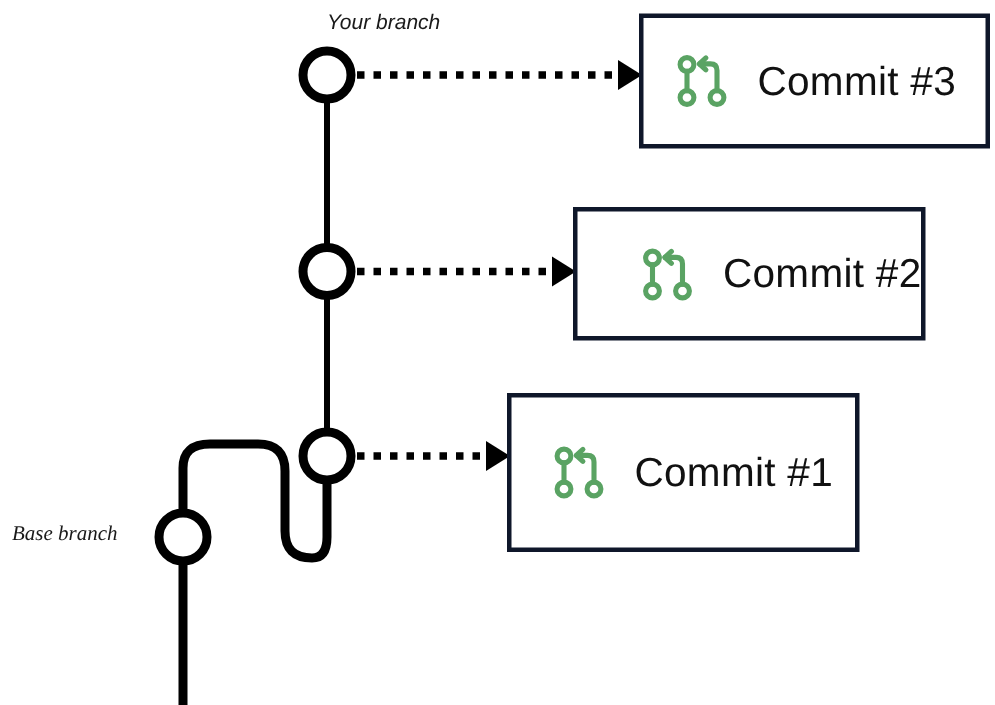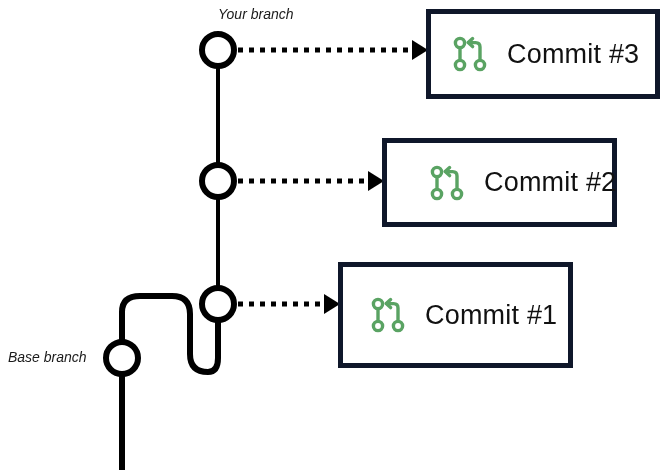--- a/index.html
+++ b/index.html
@@ -36,28 +36,29 @@
     line-height: 1;
   }
   #label-your-branch {
     left: 174px;
     top: 7px;
     margin-left: 44px;
   }
   #label-base-branch {
     left: 8px;
     top: 350px;
+    font-family: Liberation Serif, serif;
   }
 
   
   .commit-card {
     position: absolute;
     box-sizing: border-box;
     background: #ffffff;
-    border: 5px solid #0f172a;
+    border: 3px solid #0f172a;
     display: flex;
     align-items: center;
   }
   #commit-card-3 { left: 426px; top: 9px;   width: 234px; height: 90px; }
   #commit-card-2 { left: 382px; top: 138px; width: 235px; height: 89px; padding-left: 19px; }
   #commit-card-1 { left: 338px; top: 262px; width: 235px; height: 106px; }
 
   .commit-icon {
     flex: 0 0 auto;
     width: 34px;

